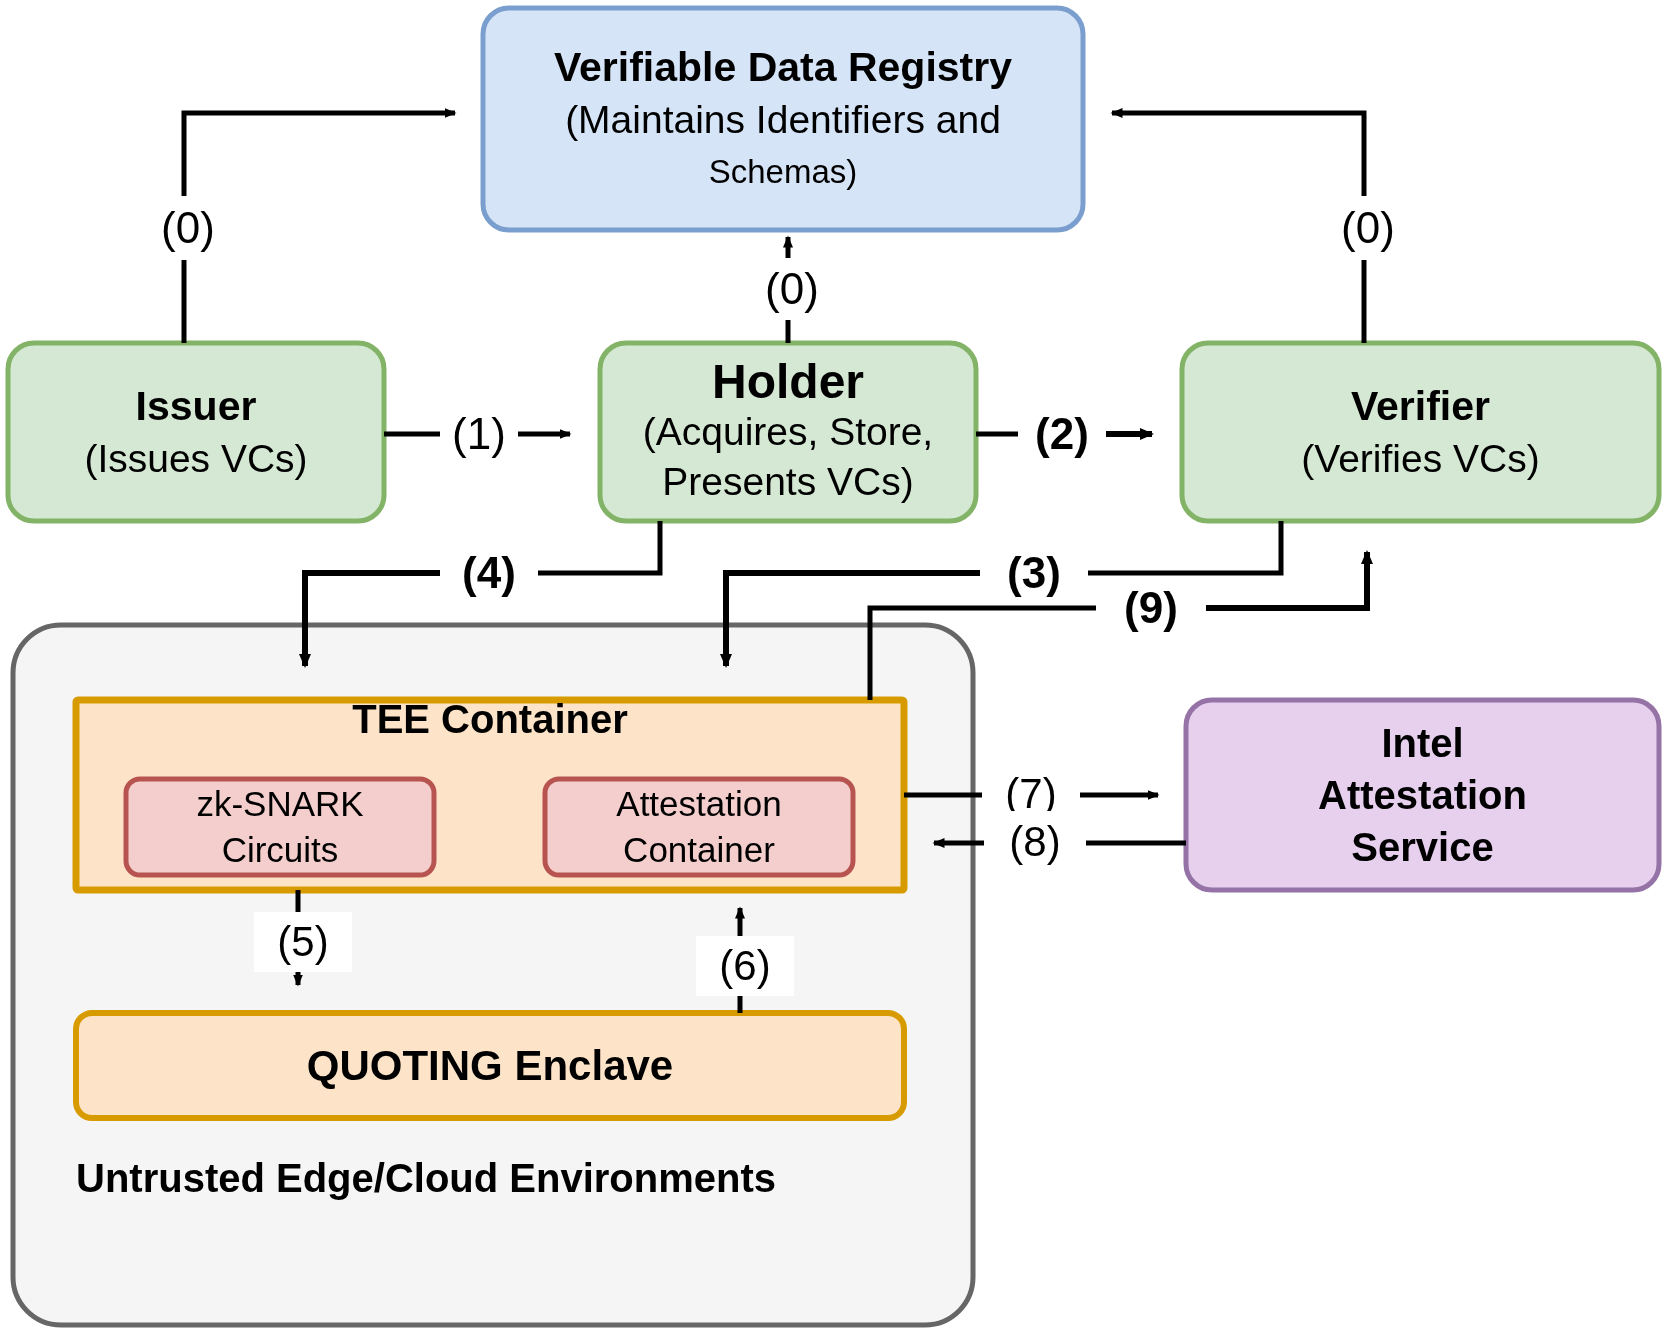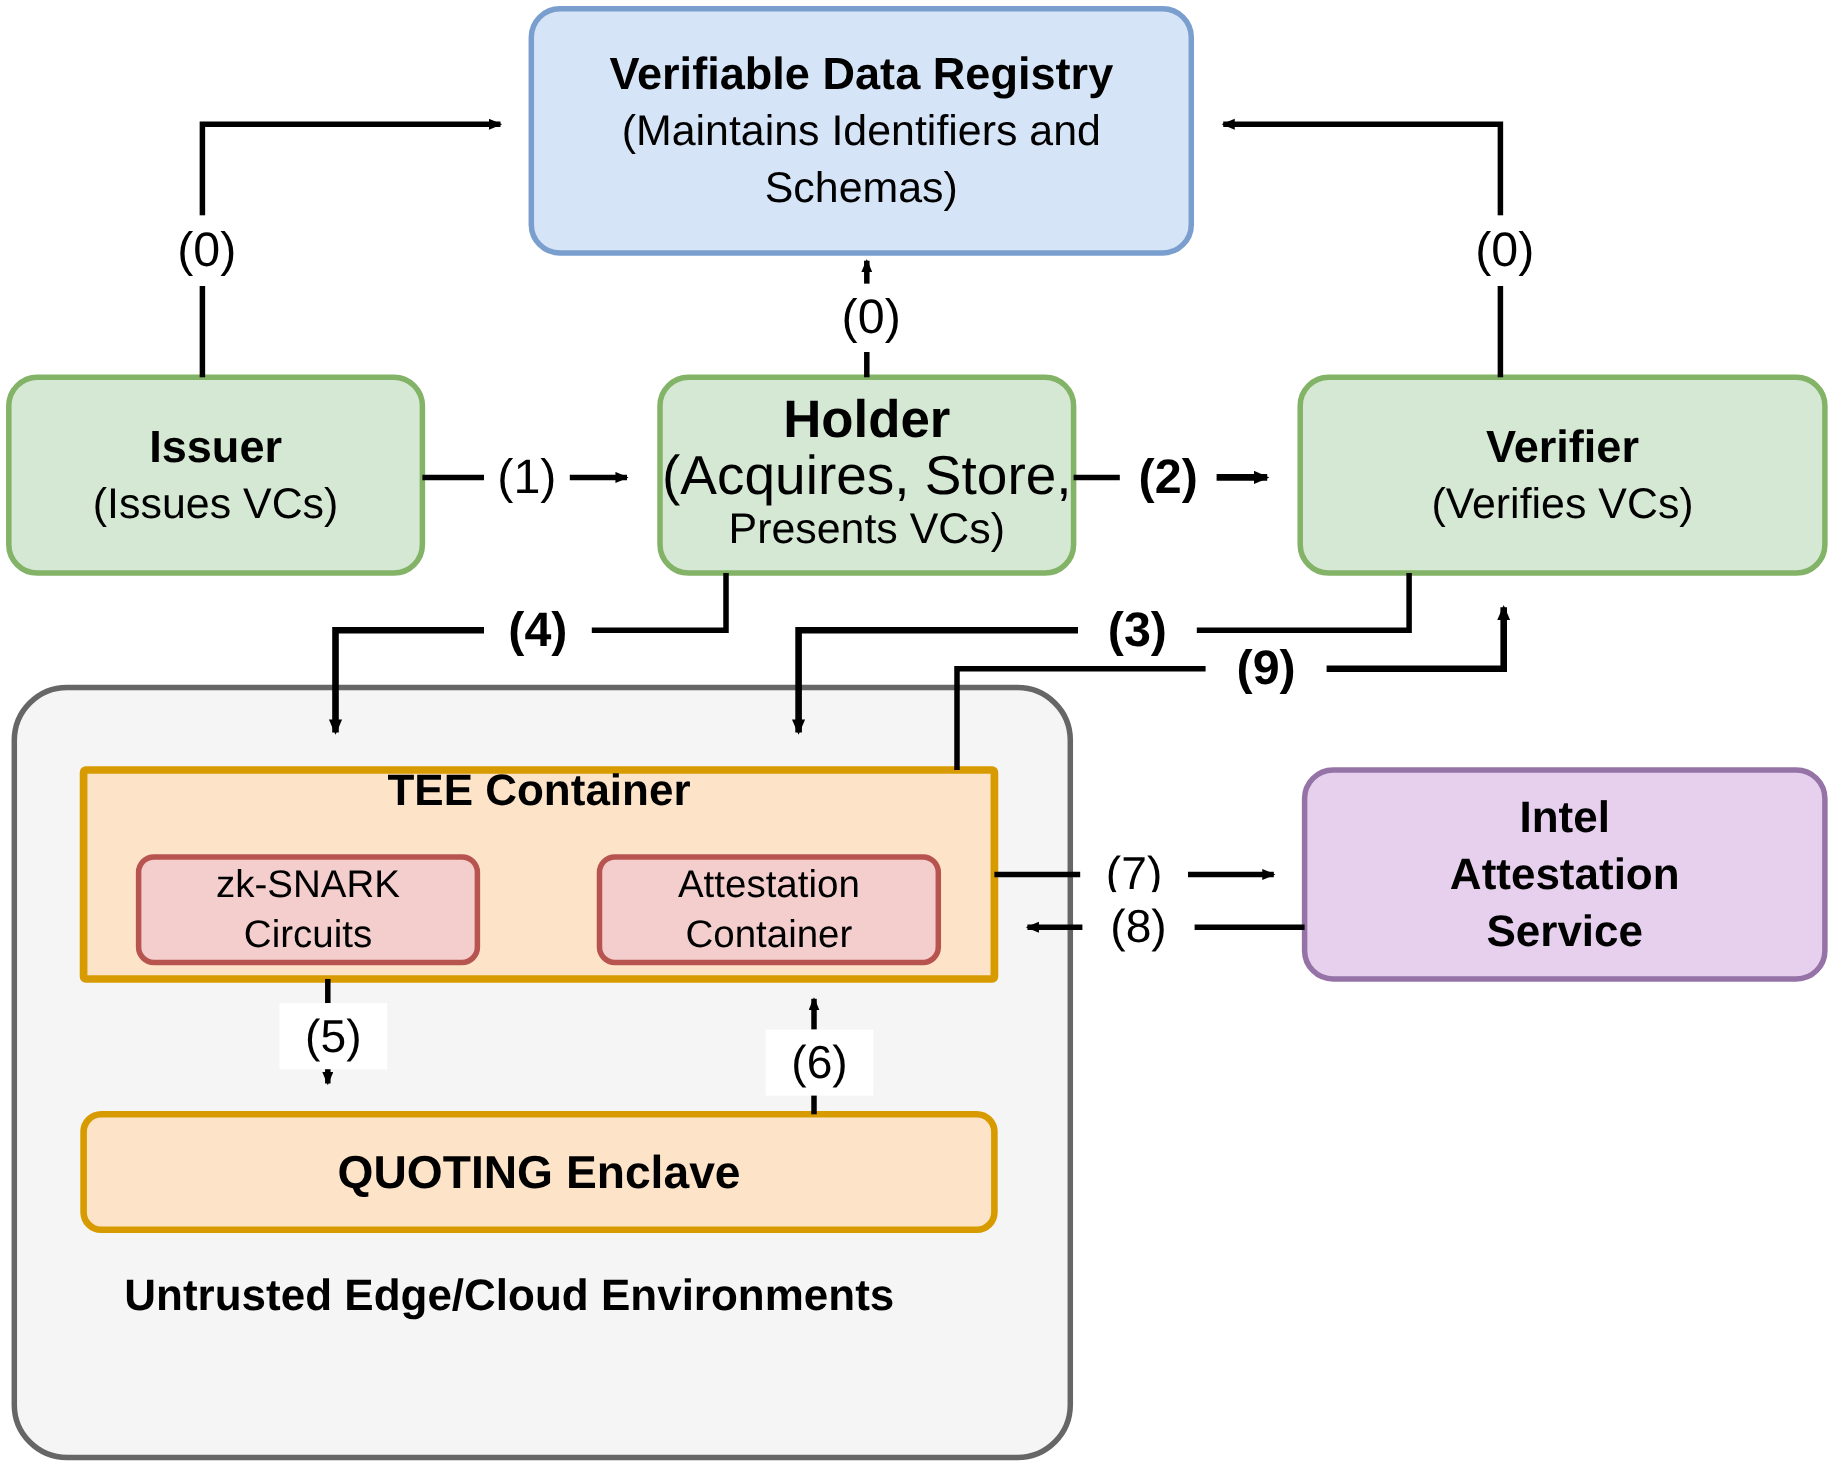--- a/index.html
+++ b/index.html
@@ -89,31 +89,31 @@
       <path d="M298,955 L298,985" marker-end="url(#ah)"></path>
 
       <path d="M740,1013 L740,981"></path>
       <path d="M740,936 L740,908" marker-end="url(#ah)"></path>
     </g>
   </svg>
 
   <div class="node-label" style="left:483px;top:8px;width:600px;height:222px;">
     <div class="ttl" style="font-size:41px;line-height:54px;">Verifiable Data Registry</div>
     <div class="sub" style="font-size:39px;line-height:52px;">(Maintains Identifiers and</div>
-    <div class="sub" style="font-size:39px;line-height:52px;">Schemas)</div>
+    <div class="sub" style="font-size:33px;line-height:52px;">Schemas)</div>
   </div>
 
   <div class="node-label" style="left:8px;top:343px;width:376px;height:178px;">
     <div class="ttl" style="font-size:41px;line-height:54px;">Issuer</div>
     <div class="sub" style="font-size:39px;line-height:52px;">(Issues VCs)</div>
   </div>
 
   <div class="node-label" style="left:600px;top:343px;width:376px;height:178px;">
     <div class="ttl" style="font-size:48px;line-height:50px;">Holder</div>
-    <div class="sub" style="font-size:50px;line-height:50px;">(Acquires, Store,</div>
+    <div class="sub" style="font-size:39px;line-height:50px;">(Acquires, Store,</div>
     <div class="sub" style="font-size:39px;line-height:50px;">Presents VCs)</div>
   </div>
 
   <div class="node-label" style="left:1182px;top:343px;width:477px;height:178px;">
     <div class="ttl" style="font-size:41px;line-height:54px;">Verifier</div>
     <div class="sub" style="font-size:39px;line-height:52px;">(Verifies VCs)</div>
   </div>
 
   <div class="node-label" style="left:76px;top:688px;width:828px;height:62px;">
     <div class="ttl" style="font-size:40px;line-height:52px;">TEE Container</div>
@@ -126,21 +126,21 @@
 
   <div class="node-label" style="left:545px;top:779px;width:308px;height:96px;">
     <div class="sub" style="font-size:35px;line-height:46px;">Attestation</div>
     <div class="sub" style="font-size:35px;line-height:46px;">Container</div>
   </div>
 
   <div class="node-label" style="left:76px;top:1013px;width:828px;height:105px;">
     <div class="ttl" style="font-size:42px;line-height:54px;">QUOTING Enclave</div>
   </div>
 
-  <div class="node-label" style="left:76px;top:1148px;width:828px;height:60px;align-items:flex-start;margin-left:37px;">
+  <div class="node-label" style="left:76px;top:1148px;width:828px;height:60px;align-items:flex-start;">
     <div class="ttl" style="font-size:40px;line-height:52px;">Untrusted Edge/Cloud Environments</div>
   </div>
 
   <div class="node-label" style="left:1186px;top:700px;width:473px;height:190px;">
     <div class="ttl" style="font-size:40px;line-height:52px;">Intel</div>
     <div class="ttl" style="font-size:40px;line-height:52px;">Attestation</div>
     <div class="ttl" style="font-size:40px;line-height:52px;">Service</div>
   </div>
 
   <div class="edge-lbl" style="left:144px;top:196px;width:80px;height:64px;font-size:44px;">(0)</div>

